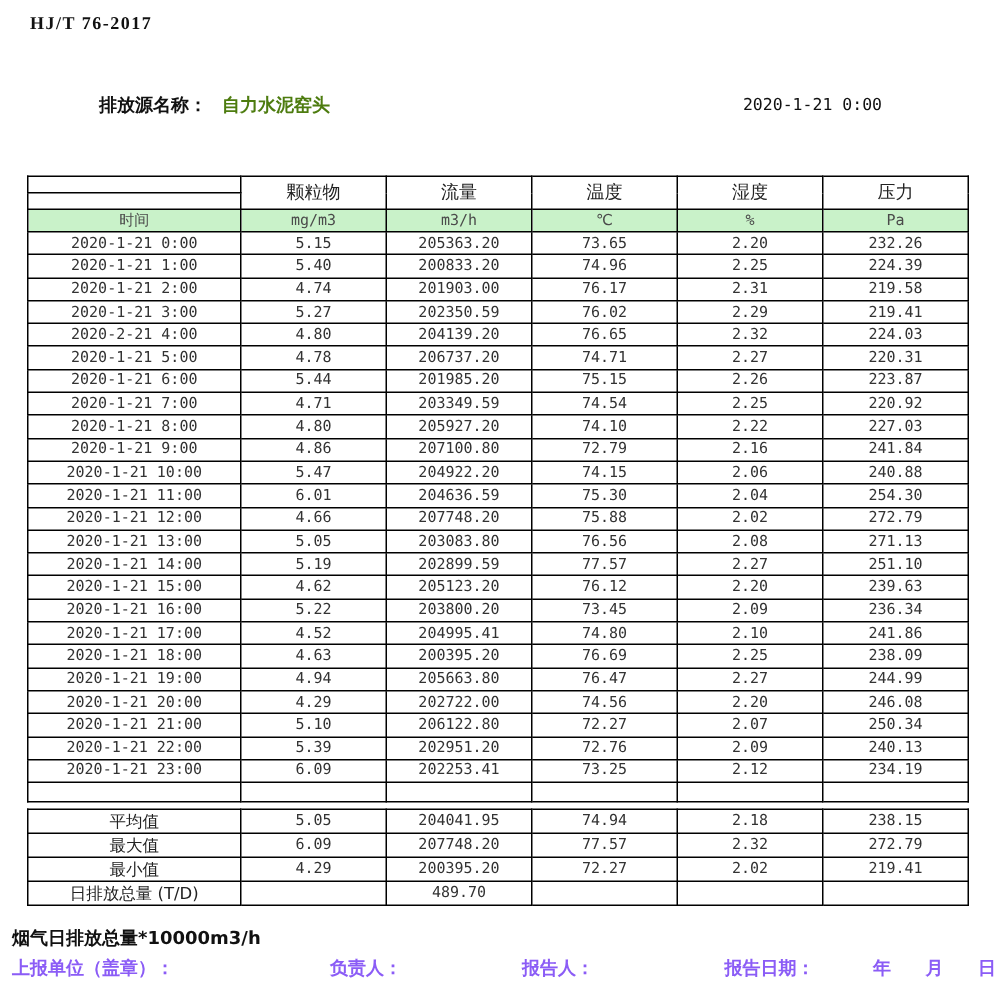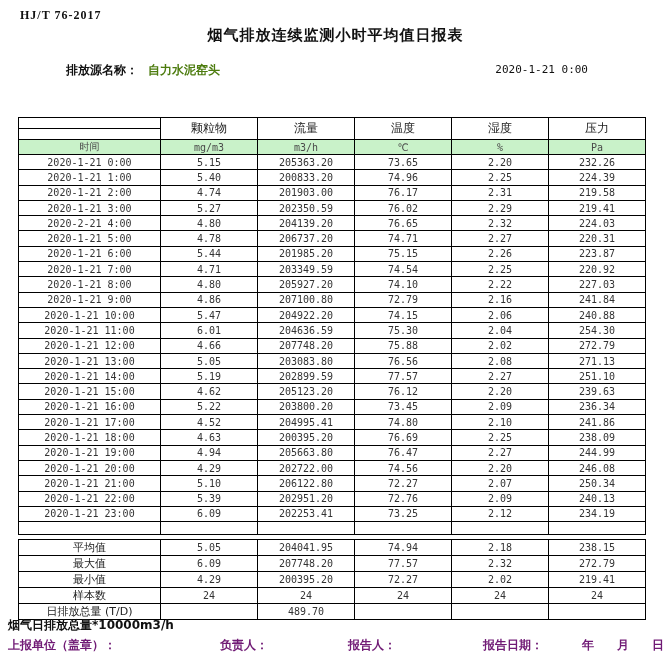--- a/index.html
+++ b/index.html
@@ -36,37 +36,36 @@
     background:#c9f2c9;height:13px;font-size:10px;color:#4a4a4a;
   }
   td.time-hdr{font-family:"DejaVu Sans",sans-serif;font-size:12px;color:#4a4a4a;}
   tr.spacer-row td{height:12px;}
   .gap{height:4px;}
   .sum-table td{height:13.4px;text-align:center;}
   td.sum-label{font-family:"DejaVu Sans",sans-serif;font-size:11px;color:#222;}
   .foot-note{
     position:absolute;left:8px;top:617px;font-weight:bold;font-size:12px;color:#111;
   }
-  .sign-row{position:absolute;left:0;top:637px;width:671px;height:16px;font-size:12px;font-weight:bold;color:#701a75;}
+  .sign-row{position:absolute;left:0;top:637px;width:671px;height:16px;font-size:12px;font-weight:bold;color:#8b5cf6;}
   .sign-row span{position:absolute;top:0;}
   .s-unit{left:8px;}
   .s-resp{left:220px;}
   .s-reporter{left:348px;}
   .s-date{left:483px;}
   .s-year{left:582px;}
   .s-month{left:617px;}
   .s-day{left:652px;}
 </style>
 </head>
 <body>
 
 <div class="page">
 
   <div class="std-code">HJ/T  76-2017</div>
-  <div class="doc-title">烟气排放连续监测小时平均值日报表</div>
 
   <div class="source-row">
     <span class="source-label">排放源名称：</span>
     <span class="source-name">自力水泥窑头</span>
     <span class="report-datetime">2020-1-21  0:00</span>
   </div>
 
   <div class="tablewrap">
     <table>
       <colgroup>
@@ -332,28 +331,20 @@
             <td>2.32</td>
             <td>272.79</td>
           </tr>
           <tr>
             <td class="sum-label">最小值</td>
             <td>4.29</td>
             <td>200395.20</td>
             <td>72.27</td>
             <td>2.02</td>
             <td>219.41</td>
-          </tr>
-          <tr>
-            <td class="sum-label">样本数</td>
-            <td>24</td>
-            <td>24</td>
-            <td>24</td>
-            <td>24</td>
-            <td>24</td>
           </tr>
           <tr>
             <td class="sum-label">日排放总量 (T/D)</td>
             <td></td>
             <td>489.70</td>
             <td></td>
             <td></td>
             <td></td>
           </tr>
         </tbody>

